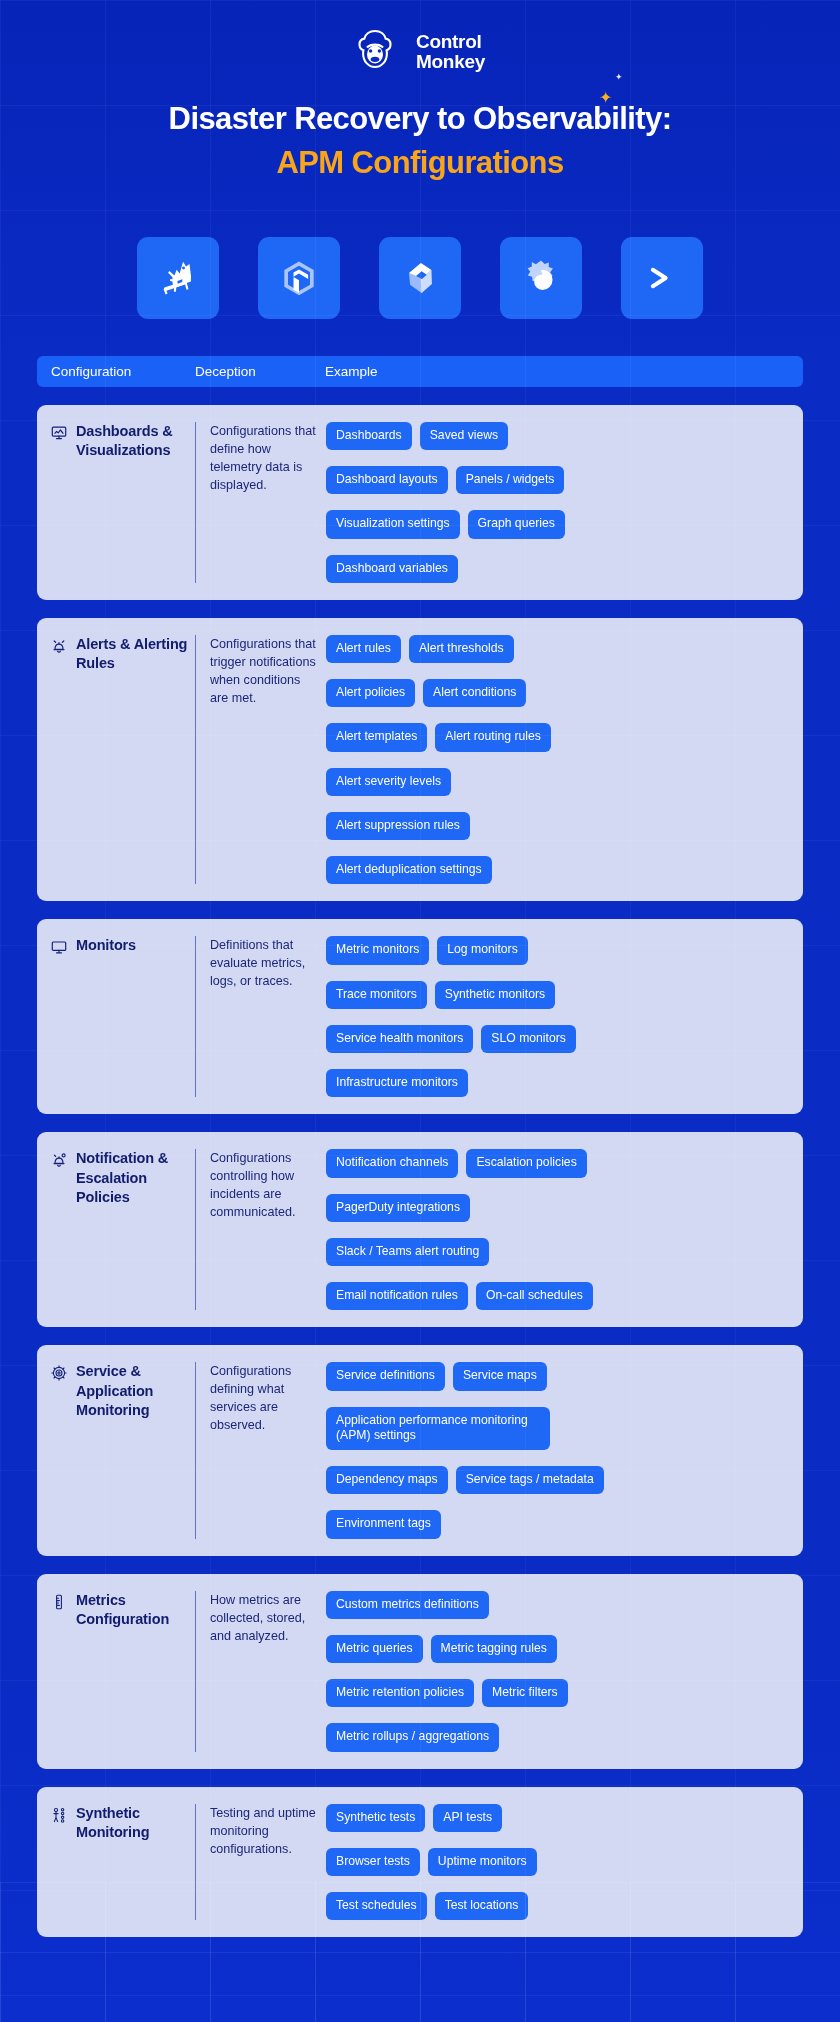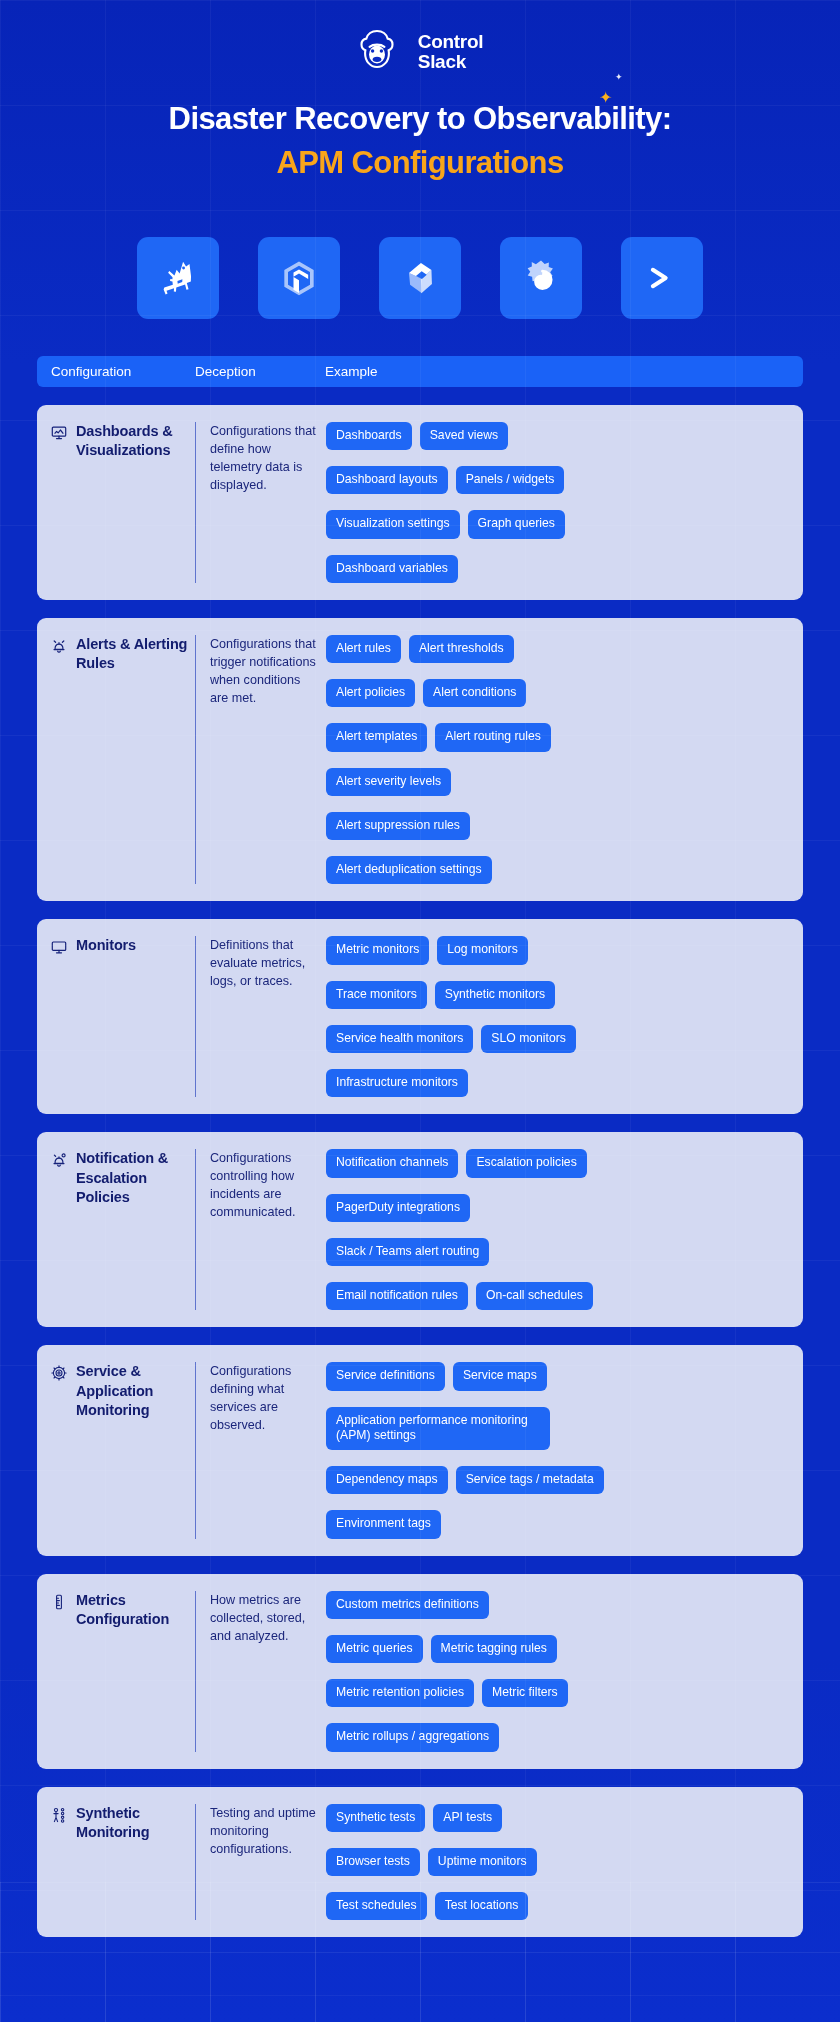--- a/index.html
+++ b/index.html
@@ -207,21 +207,21 @@
         <path d="M20 3c-5.5 0-9.5 3.2-10.6 7.6C6.6 11 4.5 13.4 4.5 16.5c0 2.7 1.6 4.9 3.9 5.8-.2 1-.3 2-.3 3.1C8.1 33.2 13.4 39 20 39s11.9-5.8 11.9-13.6c0-1.1-.1-2.1-.3-3.1 2.3-.9 3.9-3.1 3.9-5.8 0-3.1-2.1-5.5-4.9-5.9C29.5 6.2 25.5 3 20 3z" stroke="#ffffff" stroke-width="2.1" fill="none"></path>
         <ellipse cx="20" cy="26.5" rx="8" ry="9" fill="#ffffff"></ellipse>
         <path d="M12.6 18.8c1.8-1.4 4.3-2.1 7.4-2.1s5.6.7 7.4 2.1" stroke="#ffffff" stroke-width="2.2" stroke-linecap="round"></path>
         <circle cx="15.6" cy="23" r="1.7" fill="#0A2BC4"></circle>
         <circle cx="24.4" cy="23" r="1.7" fill="#0A2BC4"></circle>
         <ellipse cx="20" cy="31.3" rx="4.3" ry="2.6" fill="#0A2BC4"></ellipse>
       </svg>
     </span>
     <span class="logo-text">
       <span>Control</span><br>
-      <span>Slack</span>
+      <span>Monkey</span>
     </span>
   </div>
 
   <span class="sparkle s1">✦</span>
   <span class="sparkle s2">✦</span>
 
   <div class="title-block">
     <div class="title-line1">Disaster Recovery to Observability:</div>
     <div class="title-line2">APM Configurations</div>
   </div>

